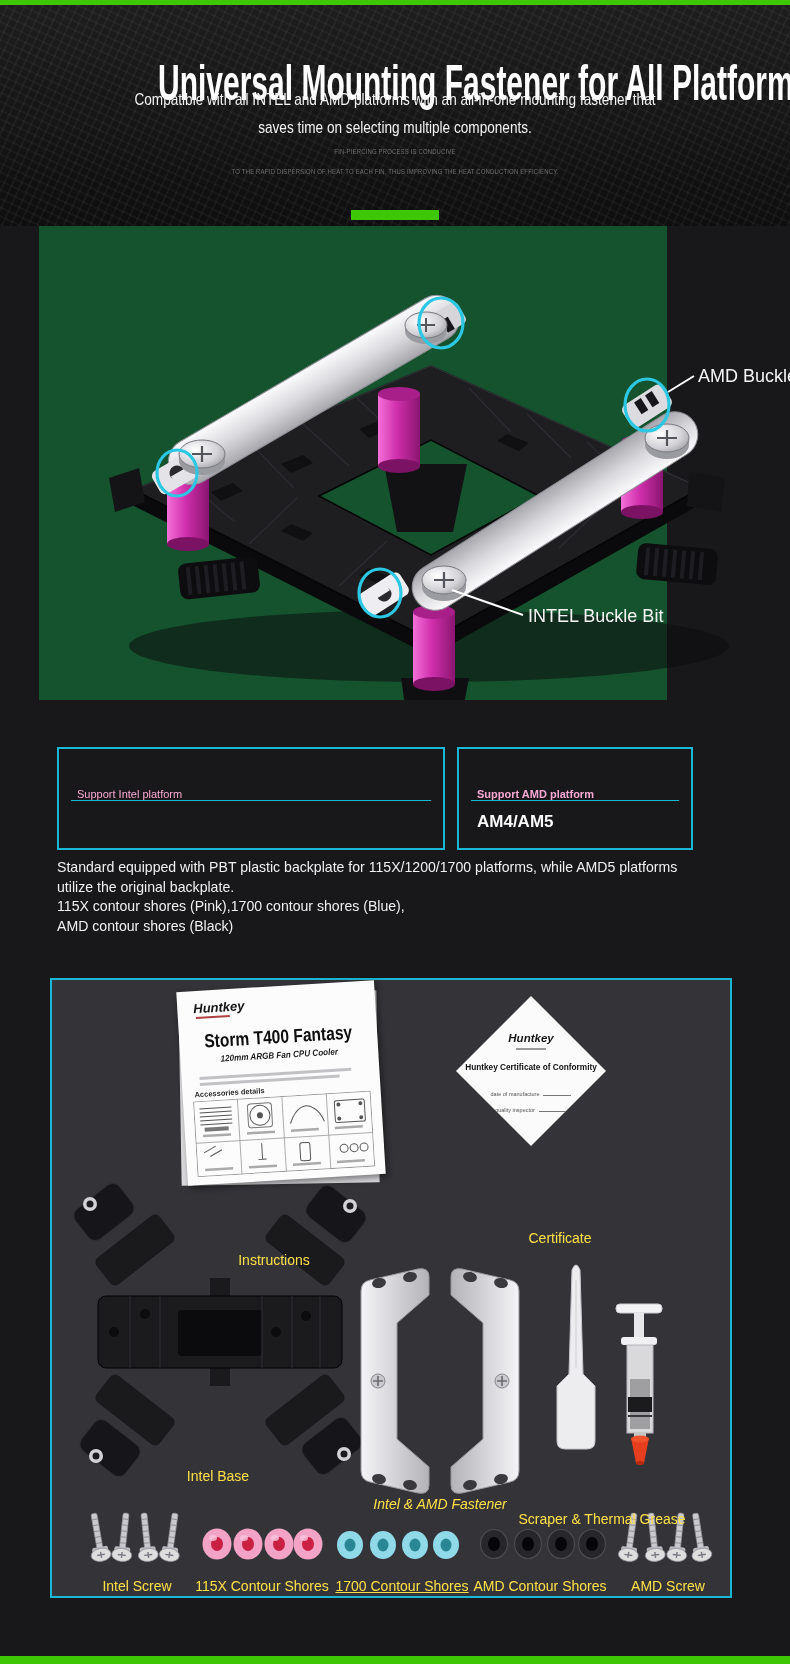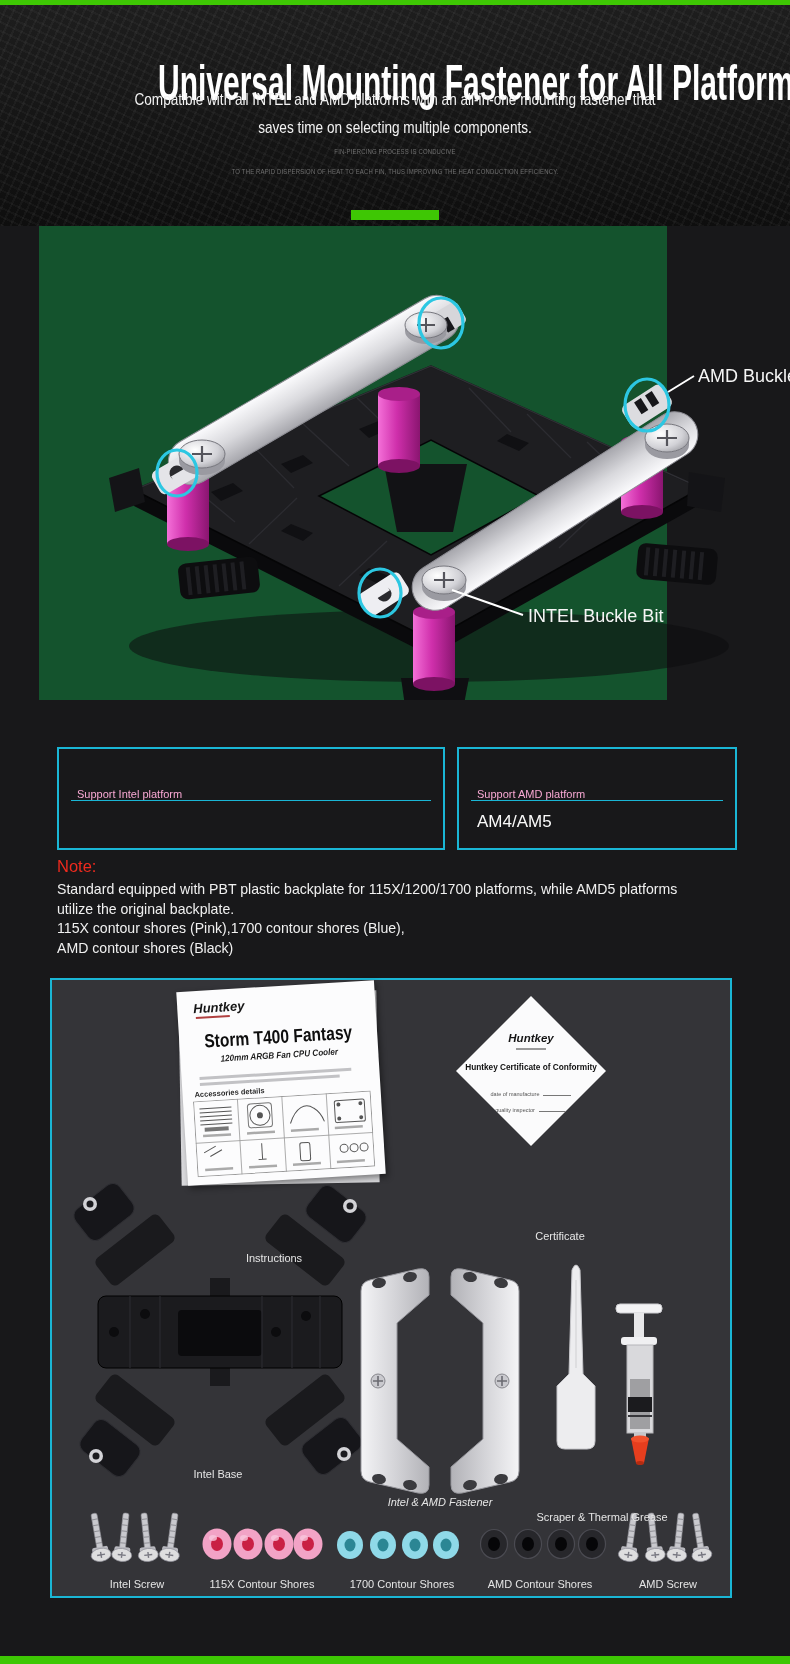--- a/index.html
+++ b/index.html
@@ -24,36 +24,36 @@
   .green-bar{position:absolute;top:210px;left:351px;width:88px;height:10px;background:#3ec704;}
 
   
   .figure-wrap{position:absolute;top:226px;left:0;width:628px;height:474px;background:#14532d;margin-left:39px;}
   .figure-svg{position:absolute;top:0;left:0;}
   .figure-svg text{font-family:"Liberation Sans",sans-serif;font-size:18px;fill:#f5f5f5;}
 
   
   .sbox{position:absolute;border:2px solid #1ab6d5;box-sizing:border-box;height:103px;}
   .sbox.intel{left:57px;top:747px;width:388px;}
-  .sbox.amd{left:457px;top:747px;width:280px;}
+  .sbox.amd{left:457px;top:747px;width:236px;font-weight:bold;}
   .sbox-h{position:absolute;left:18px;top:15px;font-size:11px;color:#f9a8d4;white-space:nowrap;margin-top:24px;}
   .sbox-div{position:absolute;left:12px;right:12px;top:51px;height:1px;background:#1ab6d5;}
   .sbox-v{position:absolute;left:18px;top:63px;font-size:17px;color:#fafafa;white-space:nowrap;}
 
   
   .note{position:absolute;left:57px;top:857px;width:700px;}
   .note-label{font-size:16.5px;color:#ee2a1e;margin-bottom:3px;}
   .note-lines{font-size:15px;line-height:19.5px;color:#f0f0f0;transform:scaleX(0.94);transform-origin:left top;white-space:nowrap;}
 
   
   .package{position:absolute;left:50px;top:978px;width:682px;height:620px;
     border:2px solid #1ab6d5;box-sizing:border-box;background:#343438;}
   .items-svg{position:absolute;left:0;top:0;}
   .plabel{position:absolute;transform:translateX(-50%);white-space:nowrap;
-    font-size:11px;color:#e5e5e5;}
+    font-size:14px;color:#fde047;}
 
   
   .paper-back{position:absolute;left:128px;top:12px;width:198px;height:192px;background:#dadadd;transform:rotate(-1deg);}
   .paper{position:absolute;left:130px;top:6px;width:198px;height:194px;background:#fcfcfd;
     transform:rotate(-3.5deg);box-shadow:2px 3px 6px rgba(0,0,0,.45);}
   .pp-brand{position:absolute;left:16px;top:10px;font-size:13px;font-weight:700;font-style:italic;color:#151515;}
   .pp-tag{position:absolute;left:18px;top:26px;width:34px;height:2px;background:#b04040;}
   .pp-title{position:absolute;left:0;top:40px;width:198px;text-align:center;white-space:nowrap;
     font-size:19px;font-weight:700;color:#0e0e0e;transform:scaleX(0.82);}
   .pp-sub{position:absolute;left:0;top:64px;width:198px;text-align:center;
@@ -258,21 +258,20 @@
     <div class="sbox-h">Support Intel platform</div>
     <div class="sbox-div"></div>
   </div>
   <div class="sbox amd">
     <div class="sbox-h">Support AMD platform</div>
     <div class="sbox-div"></div>
     <div class="sbox-v">AM4/AM5</div>
   </div>
 
   <section class="note">
-    <div class="note-label">Note:</div>
     <div class="note-lines">
       <div>Standard equipped with PBT plastic backplate for 115X/1200/1700 platforms, while AMD5 platforms</div>
       <div>utilize the original backplate.</div>
       <div>115X contour shores (Pink),1700 contour shores (Blue),</div>
       <div>AMD contour shores (Black)</div>
     </div>
   </section>
 
   <section class="package">
 
@@ -456,19 +455,19 @@
         <span>quality inspector</span><span class="cert-line"></span>
       </div>
     </div>
     <div class="plabel" style="left:508px;top:250px;">Certificate</div>
 
     <div class="plabel" style="left:166px;top:488px;">Intel Base</div>
     <div class="plabel" style="left:388px;top:516px;font-style:italic;">Intel &amp; AMD Fastener</div>
     <div class="plabel" style="left:550px;top:502px;margin-top:29px;">Scraper &amp; Thermal Grease</div>
     <div class="plabel" style="left:77px;top:598px;margin-left:8px;">Intel Screw</div>
     <div class="plabel" style="left:190px;top:598px;margin-left:20px;">115X Contour Shores</div>
-    <div class="plabel" style="left:350px;top:598px;">1700 Contour Shores</div>
+    <div class="plabel" style="left:350px;top:598px;text-decoration:underline;">1700 Contour Shores</div>
     <div class="plabel" style="left:488px;top:598px;">AMD Contour Shores</div>
     <div class="plabel" style="left:616px;top:598px;text-align:right;">AMD Screw</div>
   </section>
 
   <div class="strip bottom"></div>
 </div>
 
 </body></html>

